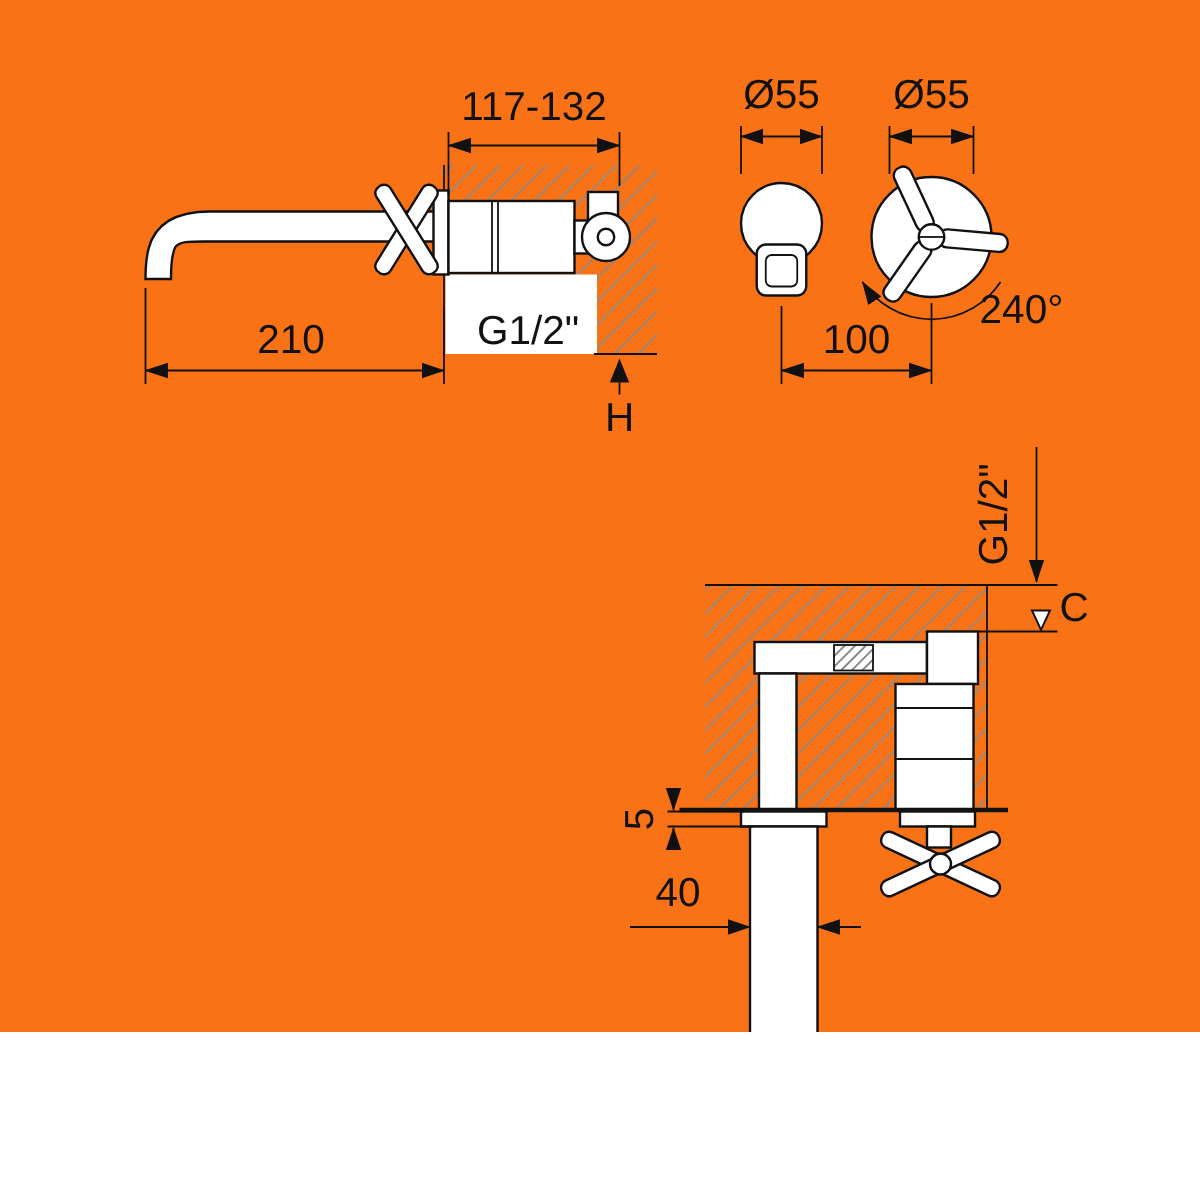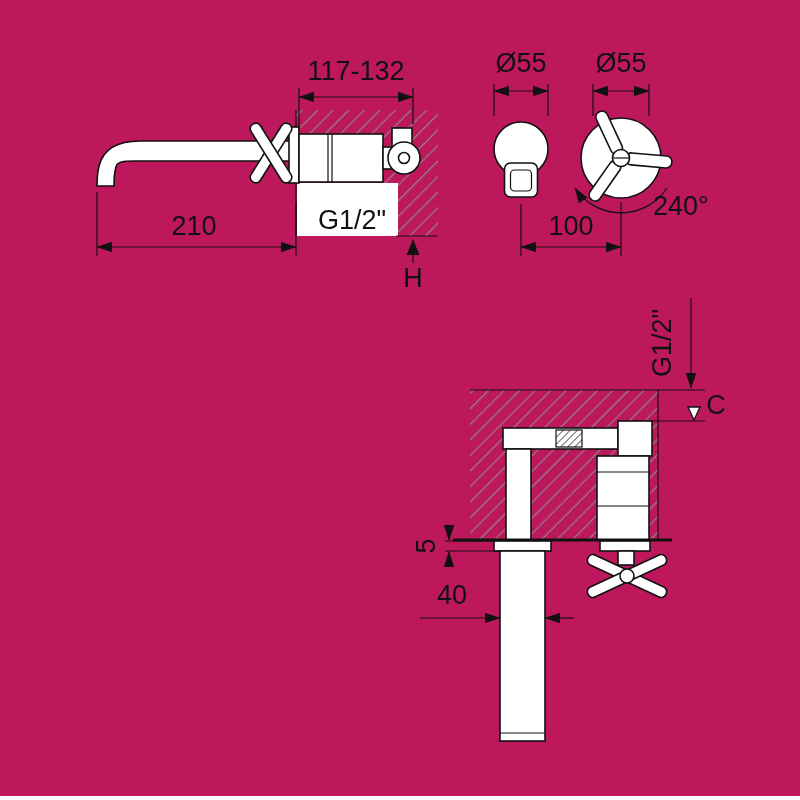--- a/index.html
+++ b/index.html
@@ -1,20 +1,20 @@
 <!DOCTYPE html>
 <html><head>
 <meta charset="utf-8">
 <style>
   html, body { margin: 0; padding: 0; background: #fff; }
   .canvas {
     position: relative;
     width: 800px;
-    height: 796px;
-    background: #be185d;
+    height: 688px;
+    background: #f97316;
     font-family: "Liberation Sans", sans-serif;
   }
   svg { display: block; }
   .dim {
     font-family: "Liberation Sans", sans-serif;
     font-size: 27px;
     fill: #111111;
     text-anchor: middle;
   }
   .outline { fill: #ffffff; stroke: #111111; stroke-width: 1.6; }

